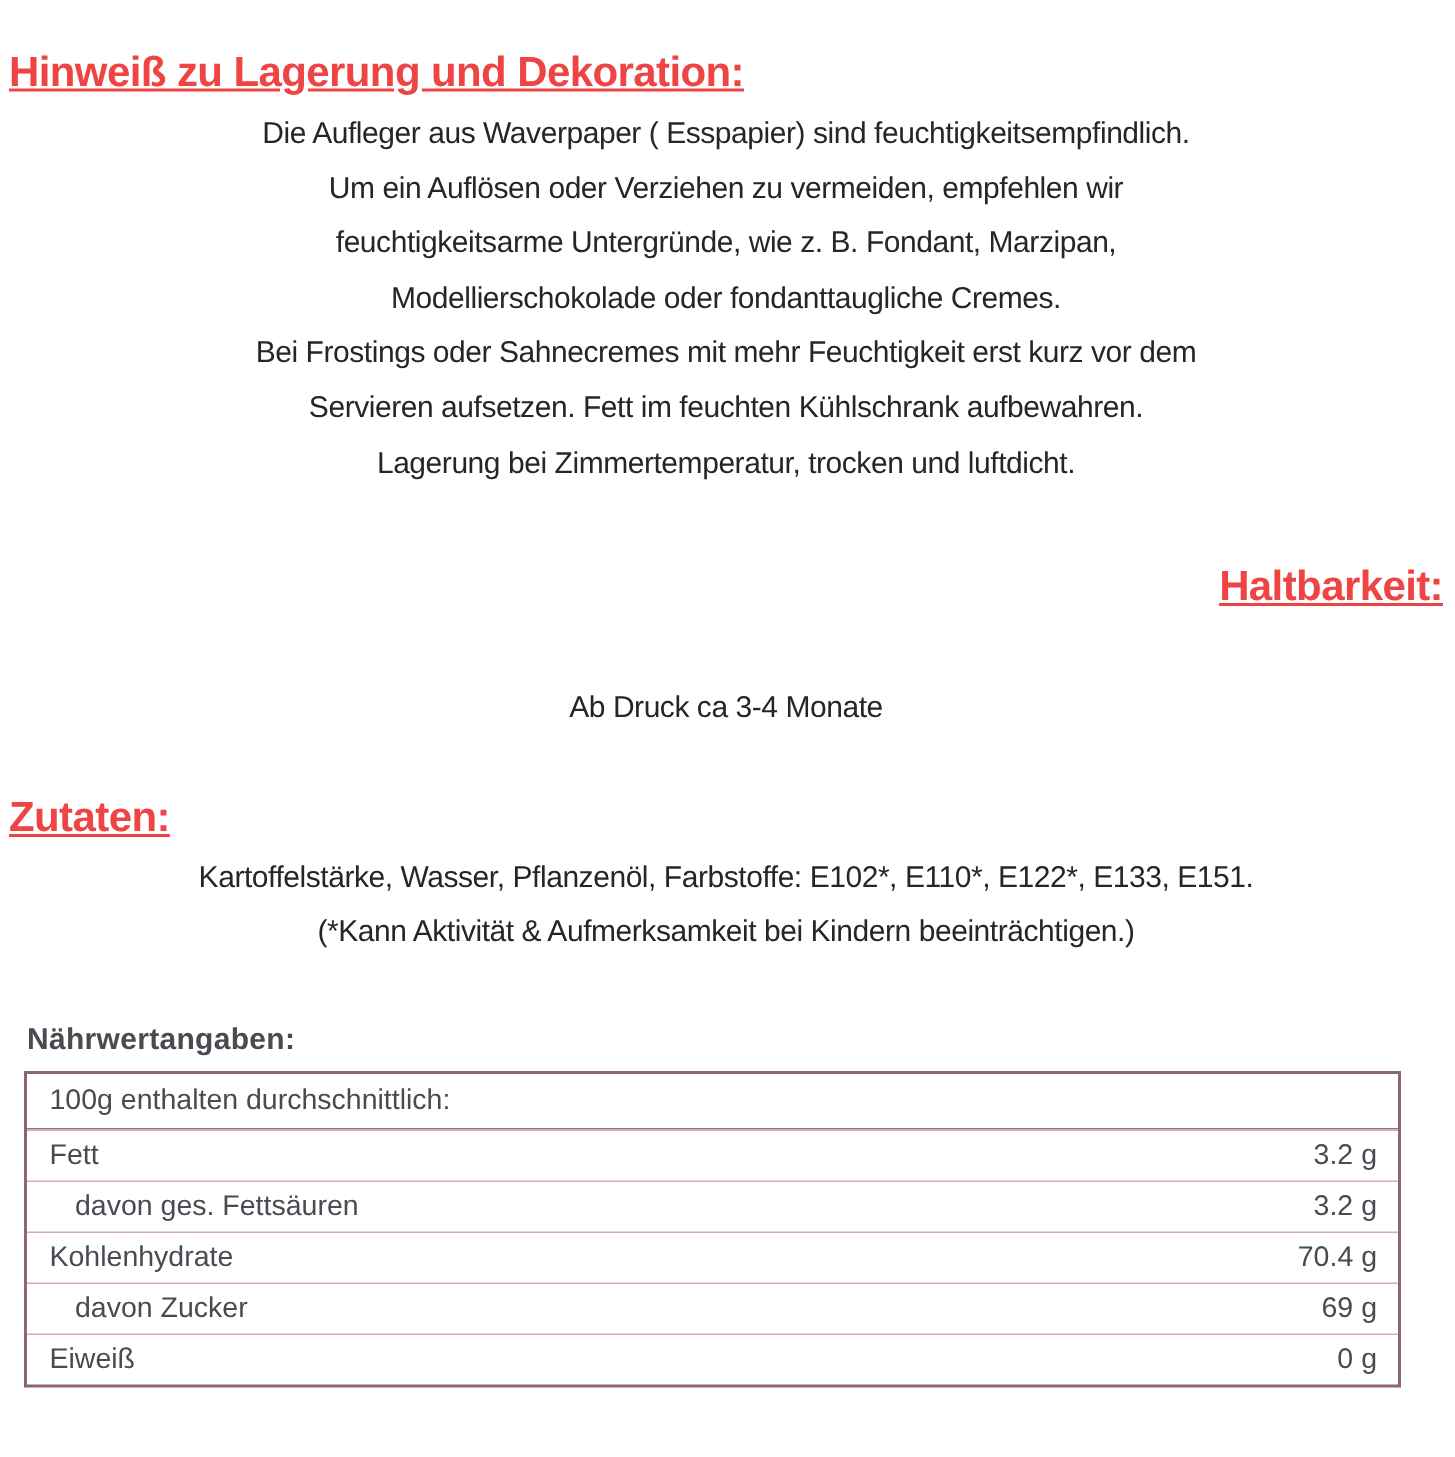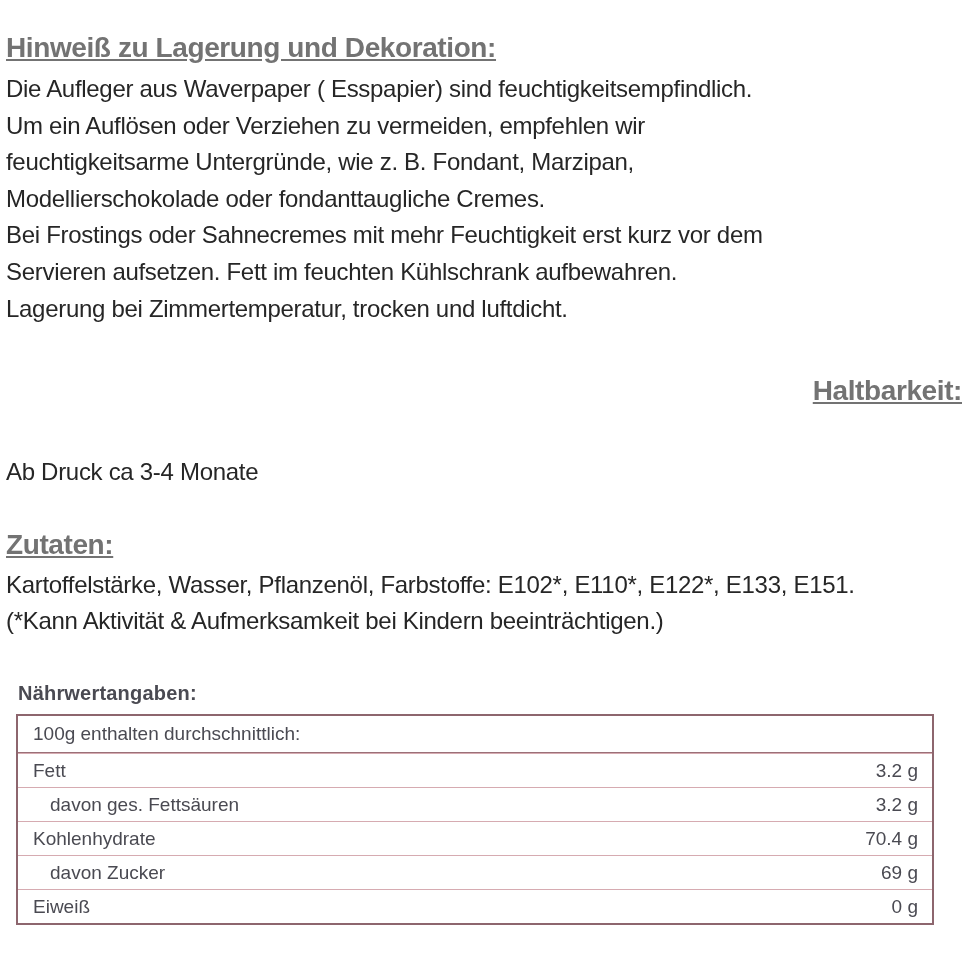--- a/index.html
+++ b/index.html
@@ -16,29 +16,30 @@
   }
   .doc {
     padding: 32px 8px 0 6px;
   }
   .heading {
     font-size: 28px;
     font-weight: bold;
     text-decoration: underline;
     letter-spacing: -0.4px;
     margin: 0;
-    color: #737373;
+    color: #ef4444;
   }
   .body-line {
-    font-size: 24px;
+    font-size: 20px;
     line-height: 36.6px;
     letter-spacing: -0.3px;
     margin: 0;
     color: #262626;
     white-space: nowrap;
+    text-align: center;
   }
   .storage-lines { margin-top: 7px; }
   .h-shelf { margin-top: 48px; text-align: right; }
   .shelf-text { margin-top: 47px; }
   .h-ingredients { margin-top: 38px; }
   .ingredients-lines { margin-top: 6px; }
 
   .nutrition-label {
     margin: 42px 0 0 12px;
     font-size: 20px;

